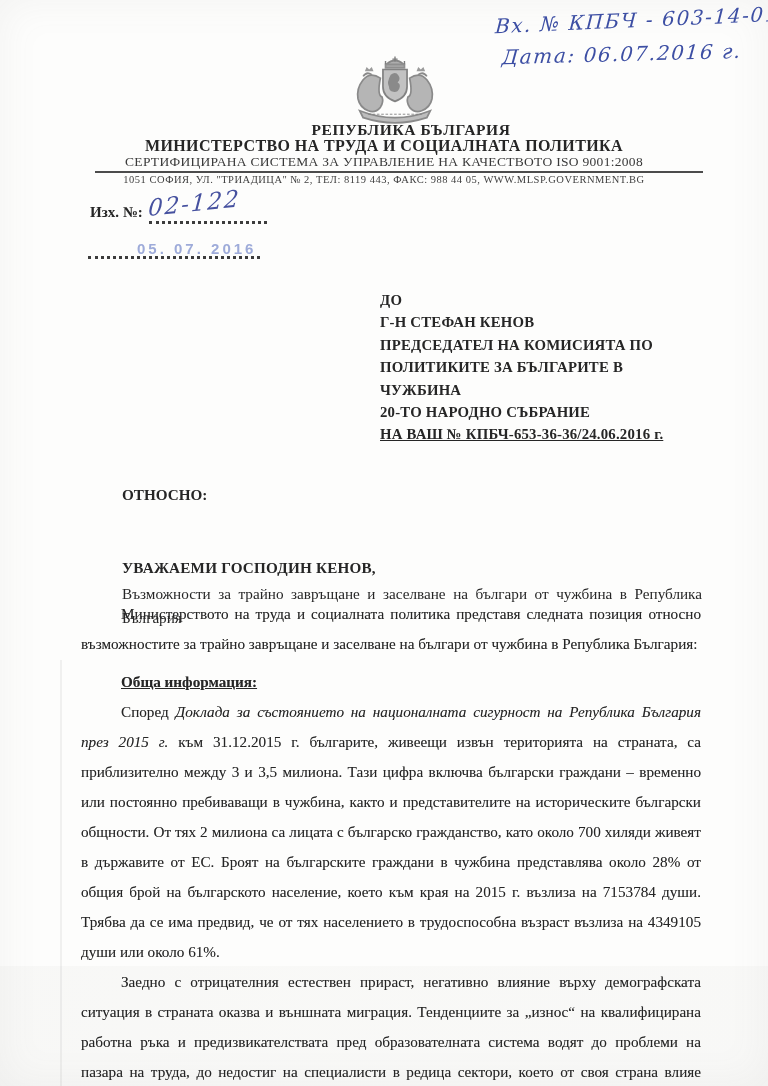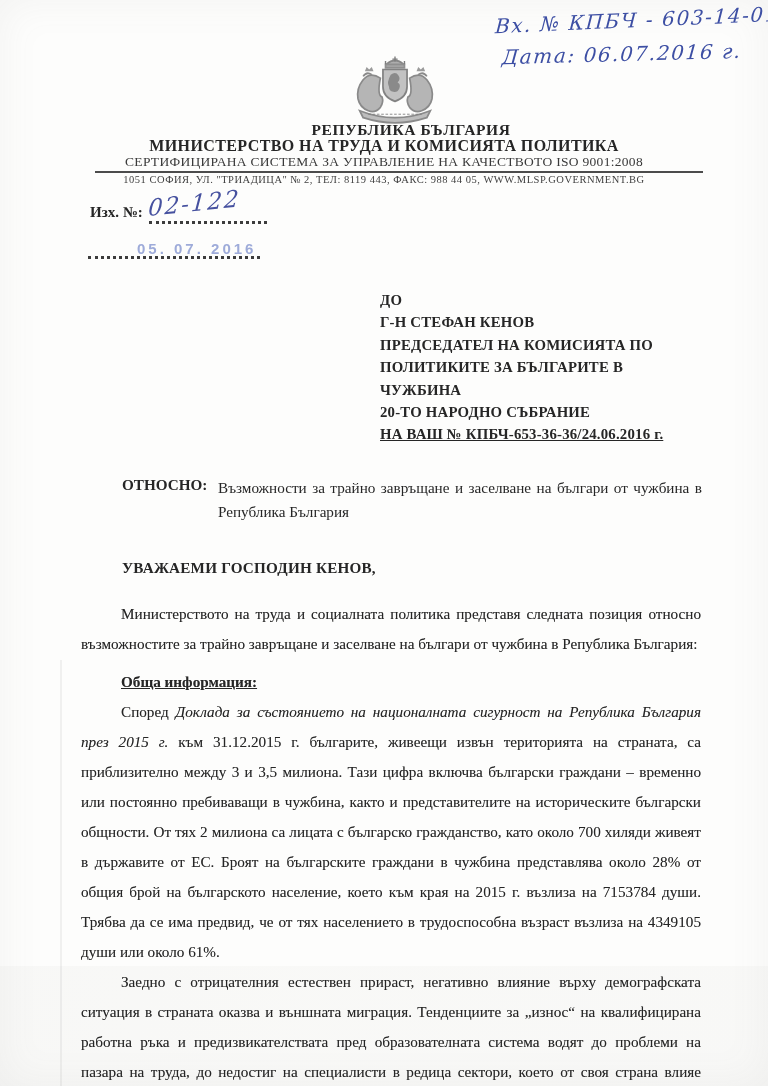--- a/index.html
+++ b/index.html
@@ -46,21 +46,21 @@
     color:#94a3d6;letter-spacing:3px;opacity:.9;white-space:nowrap;
   }
   .dotline2{position:absolute;left:88px;top:250px;width:172px;border-bottom:3px dotted #3c3c3c;height:6px;}
 
   
   .recipient{position:absolute;left:380px;top:289px;width:335px;
     font-size:14.8px;font-weight:bold;line-height:22.4px;letter-spacing:.2px;}
   .recipient .ref{text-decoration:underline;}
 
   
-  .subject{position:absolute;left:122px;top:476px;width:580px;display:flex;}
+  .subject{position:absolute;left:122px;top:486px;width:580px;display:flex;flex-direction:column;}
   .subject .lbl{font-weight:bold;font-size:15.2px;flex:0 0 96px;}
   .subject .txt{font-size:15.2px;line-height:24px;text-align:justify;}
 
   .salutation{position:absolute;left:122px;top:559px;font-size:15.2px;font-weight:bold;letter-spacing:.2px;}
 
   
   .body-text{position:absolute;left:81px;top:599px;width:620px;
     font-size:15.2px;line-height:30px;text-align:justify;
     text-shadow:0 0 .4px rgba(40,40,40,.35);}
   .body-text p{margin:0;text-indent:40px;}
@@ -99,21 +99,21 @@
         <path d="M40 20 h10 l-2 -5 l-3 3 l-3 -3 z" fill="#9b9b9b" stroke="none"></path>
         <path d="M100 20 h10 l-2 -5 l-3 3 l-3 -3 z" fill="#9b9b9b" stroke="none"></path>
 
         <path d="M34 66 q41 16 82 0 l-4 8 q-37 12 -74 0 z" fill="#bdbdbd" stroke="#8a8a8a"></path>
         <path d="M44 70 h62" stroke="#7e7e7e" stroke-width="1" stroke-dasharray="3 2"></path>
       </g>
     </svg>
   </div>
 
   <div class="hdr hdr-country">РЕПУБЛИКА БЪЛГАРИЯ</div>
-  <div class="hdr hdr-ministry">МИНИСТЕРСТВО НА ТРУДА И КОМИСИЯТА ПОЛИТИКА</div>
+  <div class="hdr hdr-ministry">МИНИСТЕРСТВО НА ТРУДА И СОЦИАЛНАТА ПОЛИТИКА</div>
   <div class="hdr hdr-cert">СЕРТИФИЦИРАНА СИСТЕМА ЗА УПРАВЛЕНИЕ НА КАЧЕСТВОТО ISO 9001:2008</div>
   <div class="hdr-rule"></div>
   <div class="hdr hdr-address">1051 СОФИЯ, УЛ. "ТРИАДИЦА" № 2, ТЕЛ: 8119 443, ФАКС: 988 44 05, WWW.MLSP.GOVERNMENT.BG</div>
 
   <div class="outrow">
     <span>Изх. №:</span><span class="dots dots-a">&nbsp;</span>
   </div>
   <div class="hand hw-num" style="color:#46519f">02-122</div>
   <div class="stamp">05. 07. 2016</div>
   <div class="dotline2"></div>

